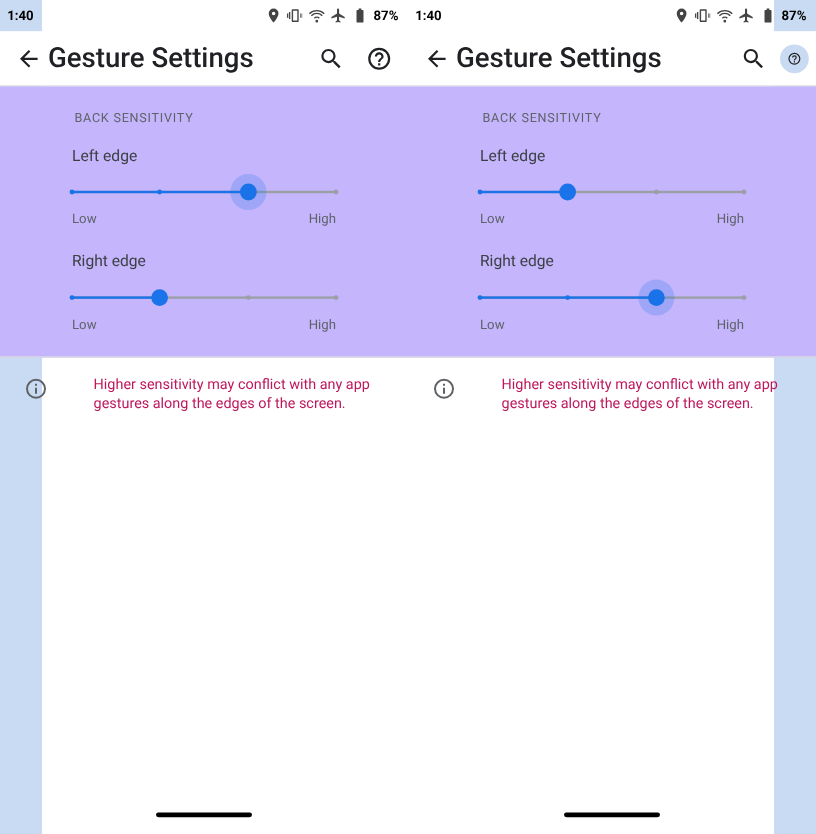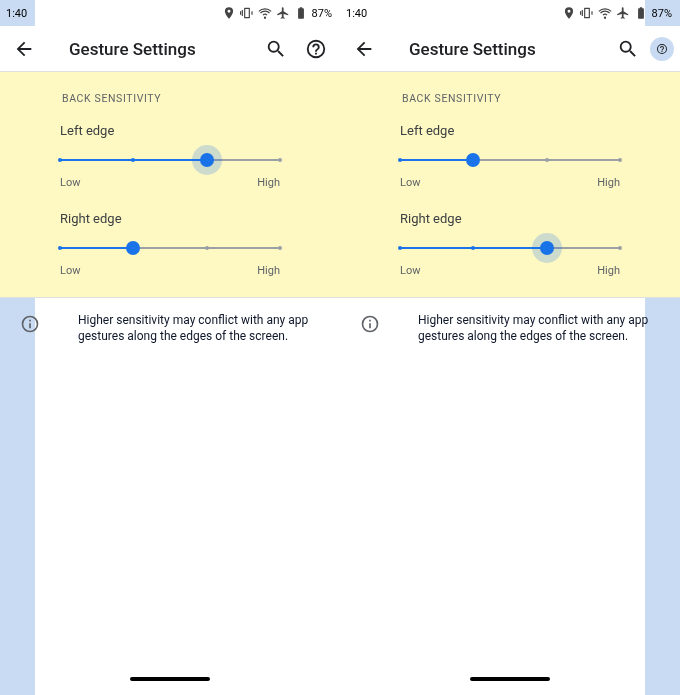--- a/index.html
+++ b/index.html
@@ -31,20 +31,21 @@
     
     .statusbar {
       position: relative;
       z-index: 2;
       height: 26px;
       display: flex;
       align-items: center;
       padding: 0 8px 0 6px;
       font-size: 11px;
       color: #000;
+      font-weight: bold;
     }
     .statusbar .sb-right {
       margin-left: auto;
       display: flex;
       align-items: center;
       gap: 4px;
       text-align: right;
     }
     .sb-icon svg { display: block; }
 
@@ -53,30 +54,30 @@
       position: relative;
       z-index: 2;
       background: #fff;
       height: 46px;
       display: flex;
       align-items: center;
       padding: 0 12px;
       border-bottom: 1px solid #e0e0e0;
     }
     .appbar .back { width: 24px; height: 24px; display:flex; align-items:center; justify-content:center; }
-    .appbar .title { font-size: 17px; font-weight: 500; margin-left: 33px; color:#202124; }
+    .appbar .title { font-size: 23px; font-weight: 500; margin-left: 4px; color:#202124; }
     .appbar .ab-actions { margin-left: auto; display: flex; gap: 16px; align-items:center; }
     .ab-btn { width:24px; height:24px; display:flex; align-items:center; justify-content:center; }
     .help-circle.highlighted { background:#c9dbf2; border-radius:50%; padding:6px; margin:-6px; }
 
     
     .panel {
       position: relative;
       z-index: 2;
-      background: #fef9c3;
+      background: #c4b5fd;
       margin: 0 0;
       padding: 0 0;
     }
     .section-header {
       padding: 20px 62px 10px;
       font-size: 10.5px;
       letter-spacing: 0.06em;
       color: #5f6368;
     }
     .slider-block {
@@ -136,21 +137,21 @@
     
     .info-row {
       position: relative;
       z-index: 2;
       display: flex;
       align-items: flex-start;
       gap: 16px;
       padding: 14px 18px 0 18px;
     }
     .info-icon { flex: 0 0 24px; height:24px; display:flex; align-items:center; justify-content:center; }
-    .info-text { font-size: 12px; color: #0f172a; line-height: 1.35; padding-right: 10px; margin-left: 20px; }
+    .info-text { font-size: 12px; color: #be185d; line-height: 1.35; padding-right: 10px; margin-left: 20px; }
 
     
     .navpill {
       position: absolute;
       bottom: 14px; left: 50%;
       transform: translateX(-50%);
       width: 80px; height: 4px; border-radius: 2px;
       background: #000;
       z-index: 3;
     }

